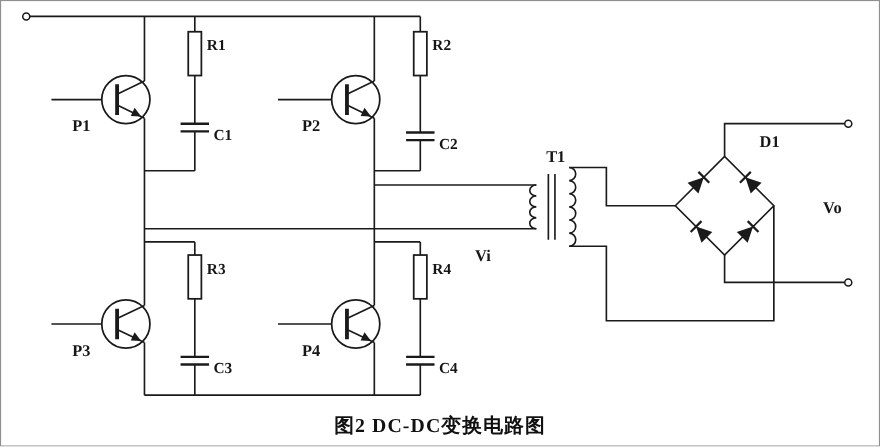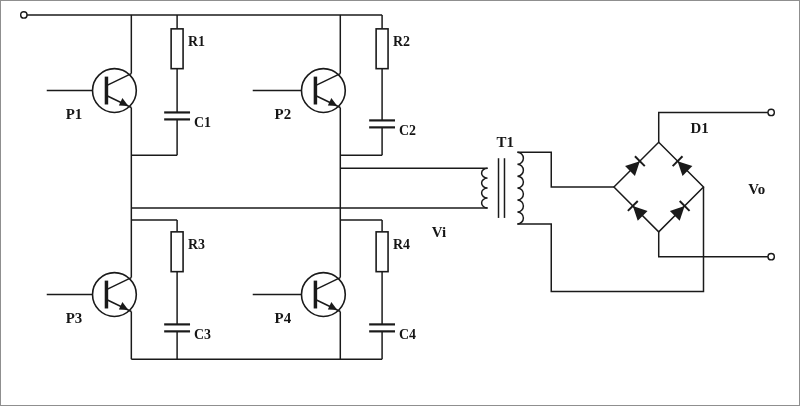--- a/index.html
+++ b/index.html
@@ -130,13 +130,14 @@
     <text class="lbl" x="399" y="135">C2</text>
     <text class="lbl" x="193" y="340">C3</text>
     <text class="lbl" x="399" y="340">C4</text>
 
     <text class="lbl2" x="497" y="147">T1</text>
     <text class="lbl2" x="432" y="237">Vi</text>
     <text class="lbl2" x="692" y="133">D1</text>
     <text class="lbl2" x="750" y="194">Vo</text>
   </svg>
 
+  <div class="caption">图2  DC-DC变换电路图</div>
 </div>
 
 </body></html>

